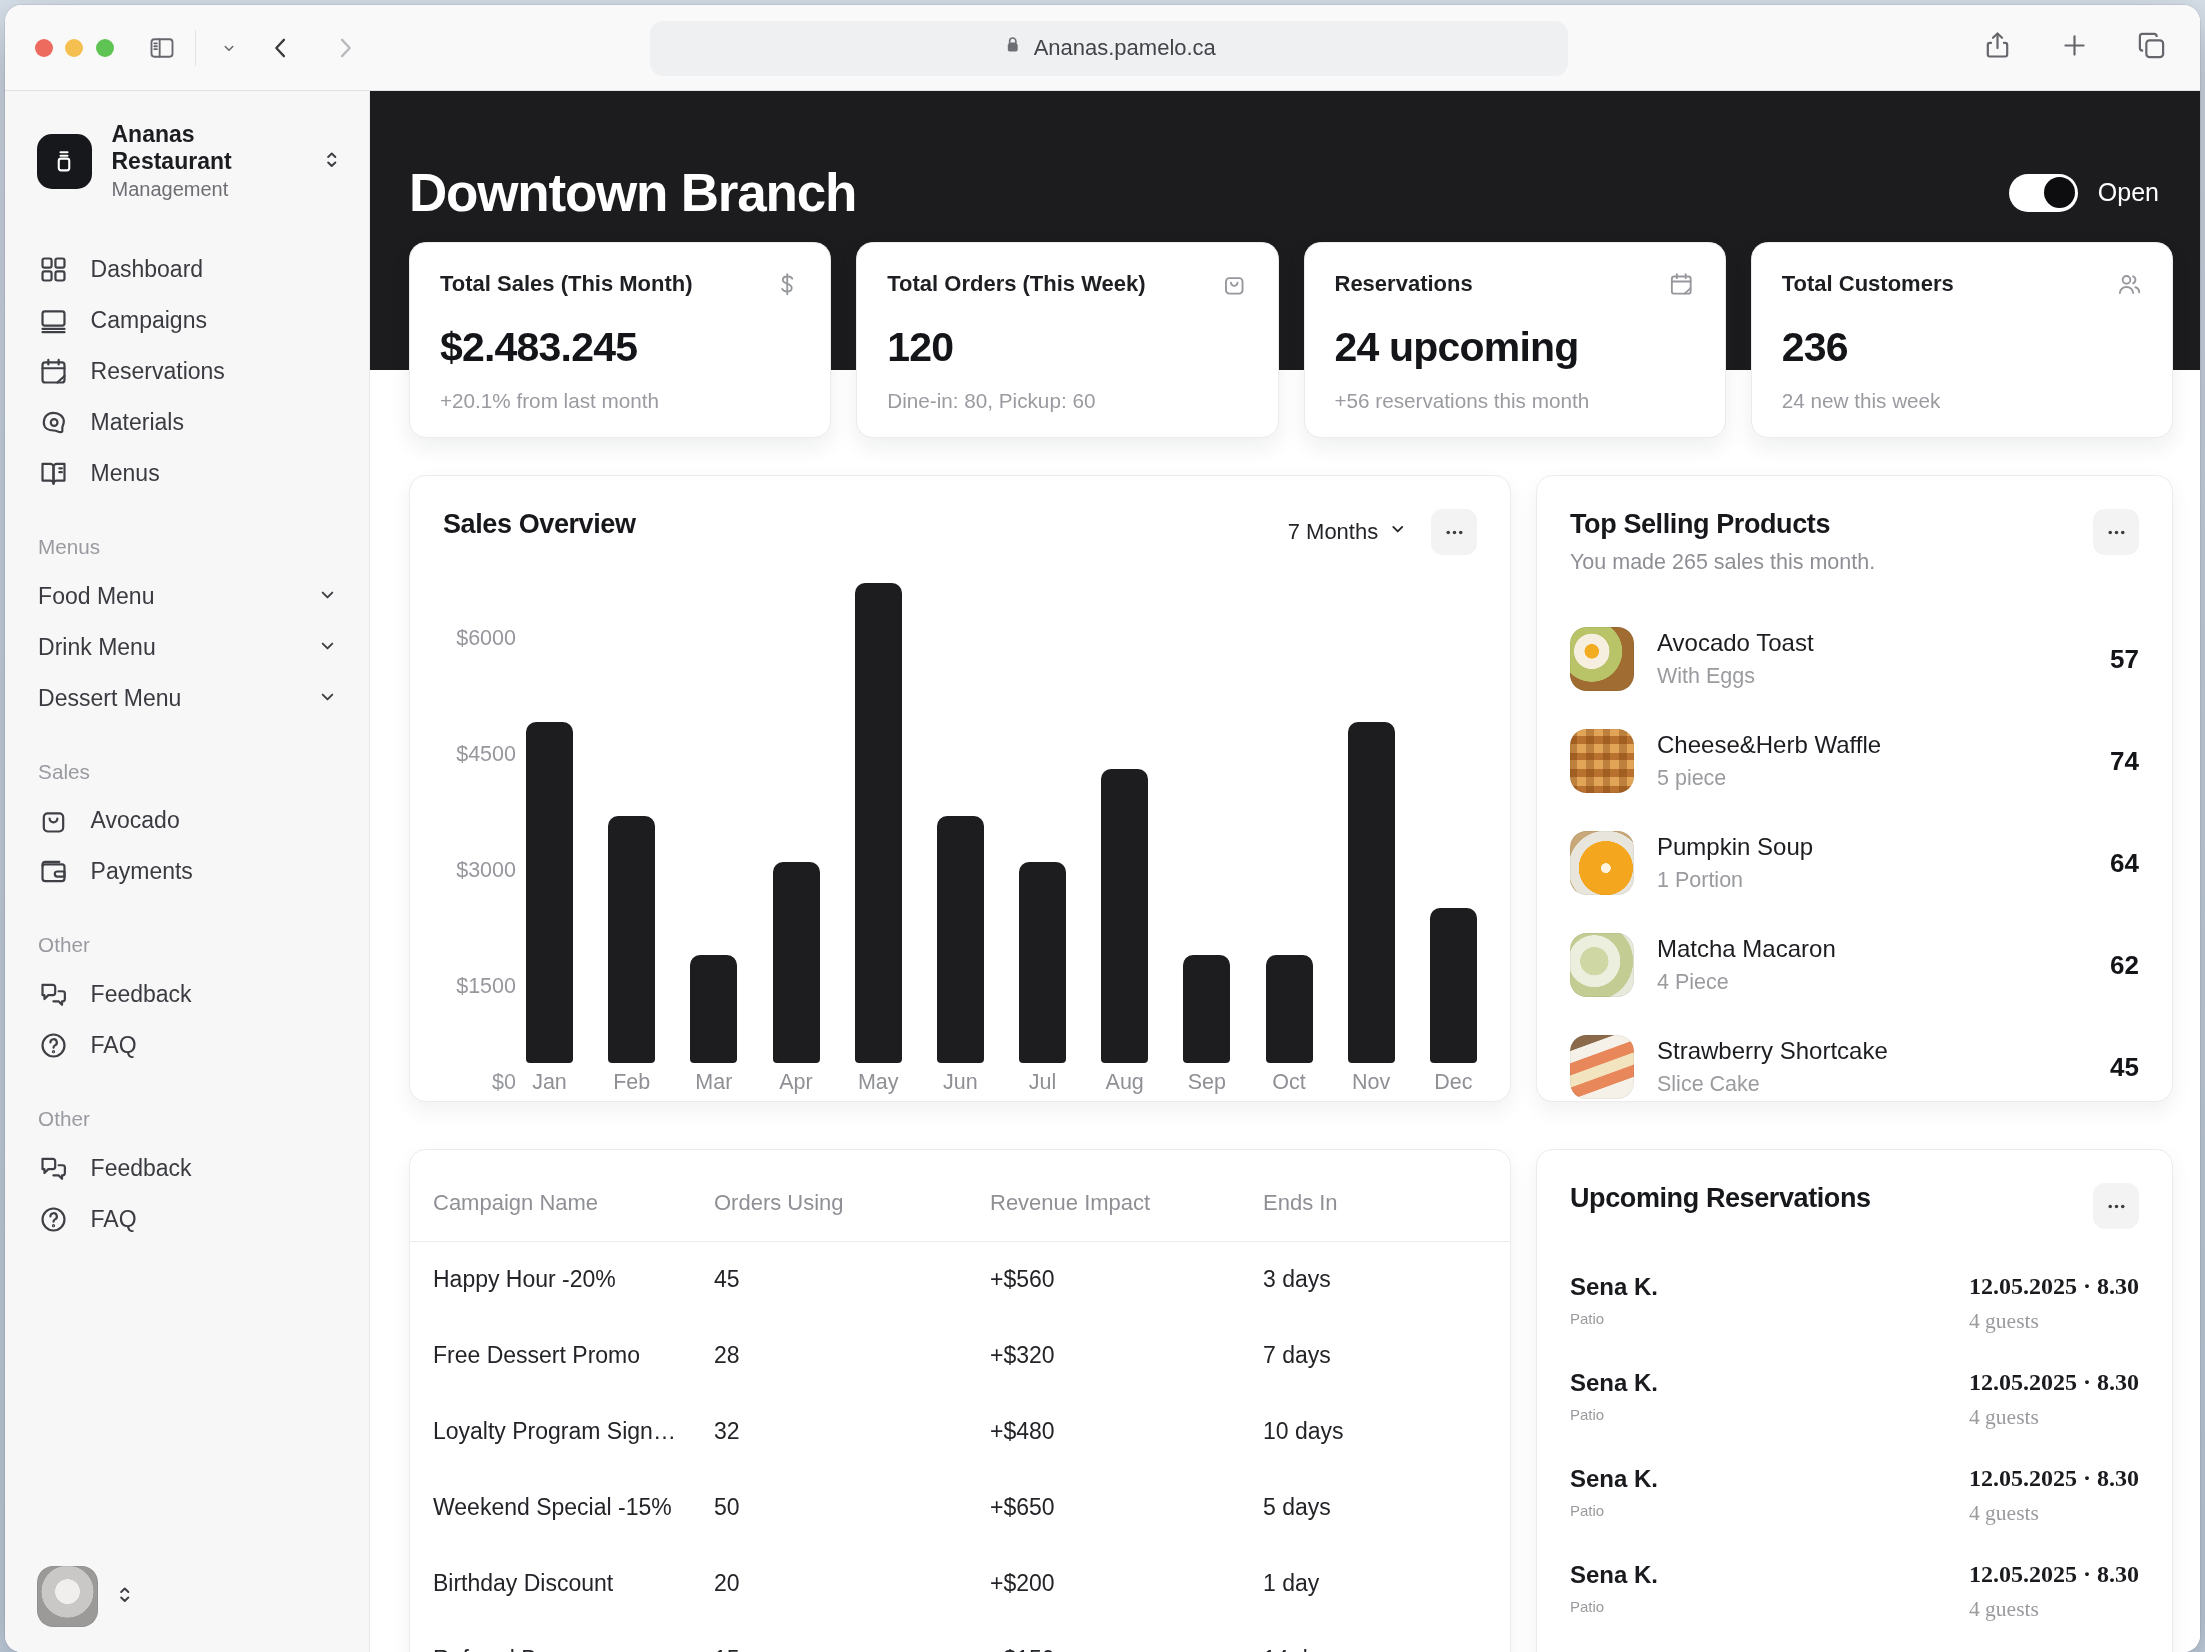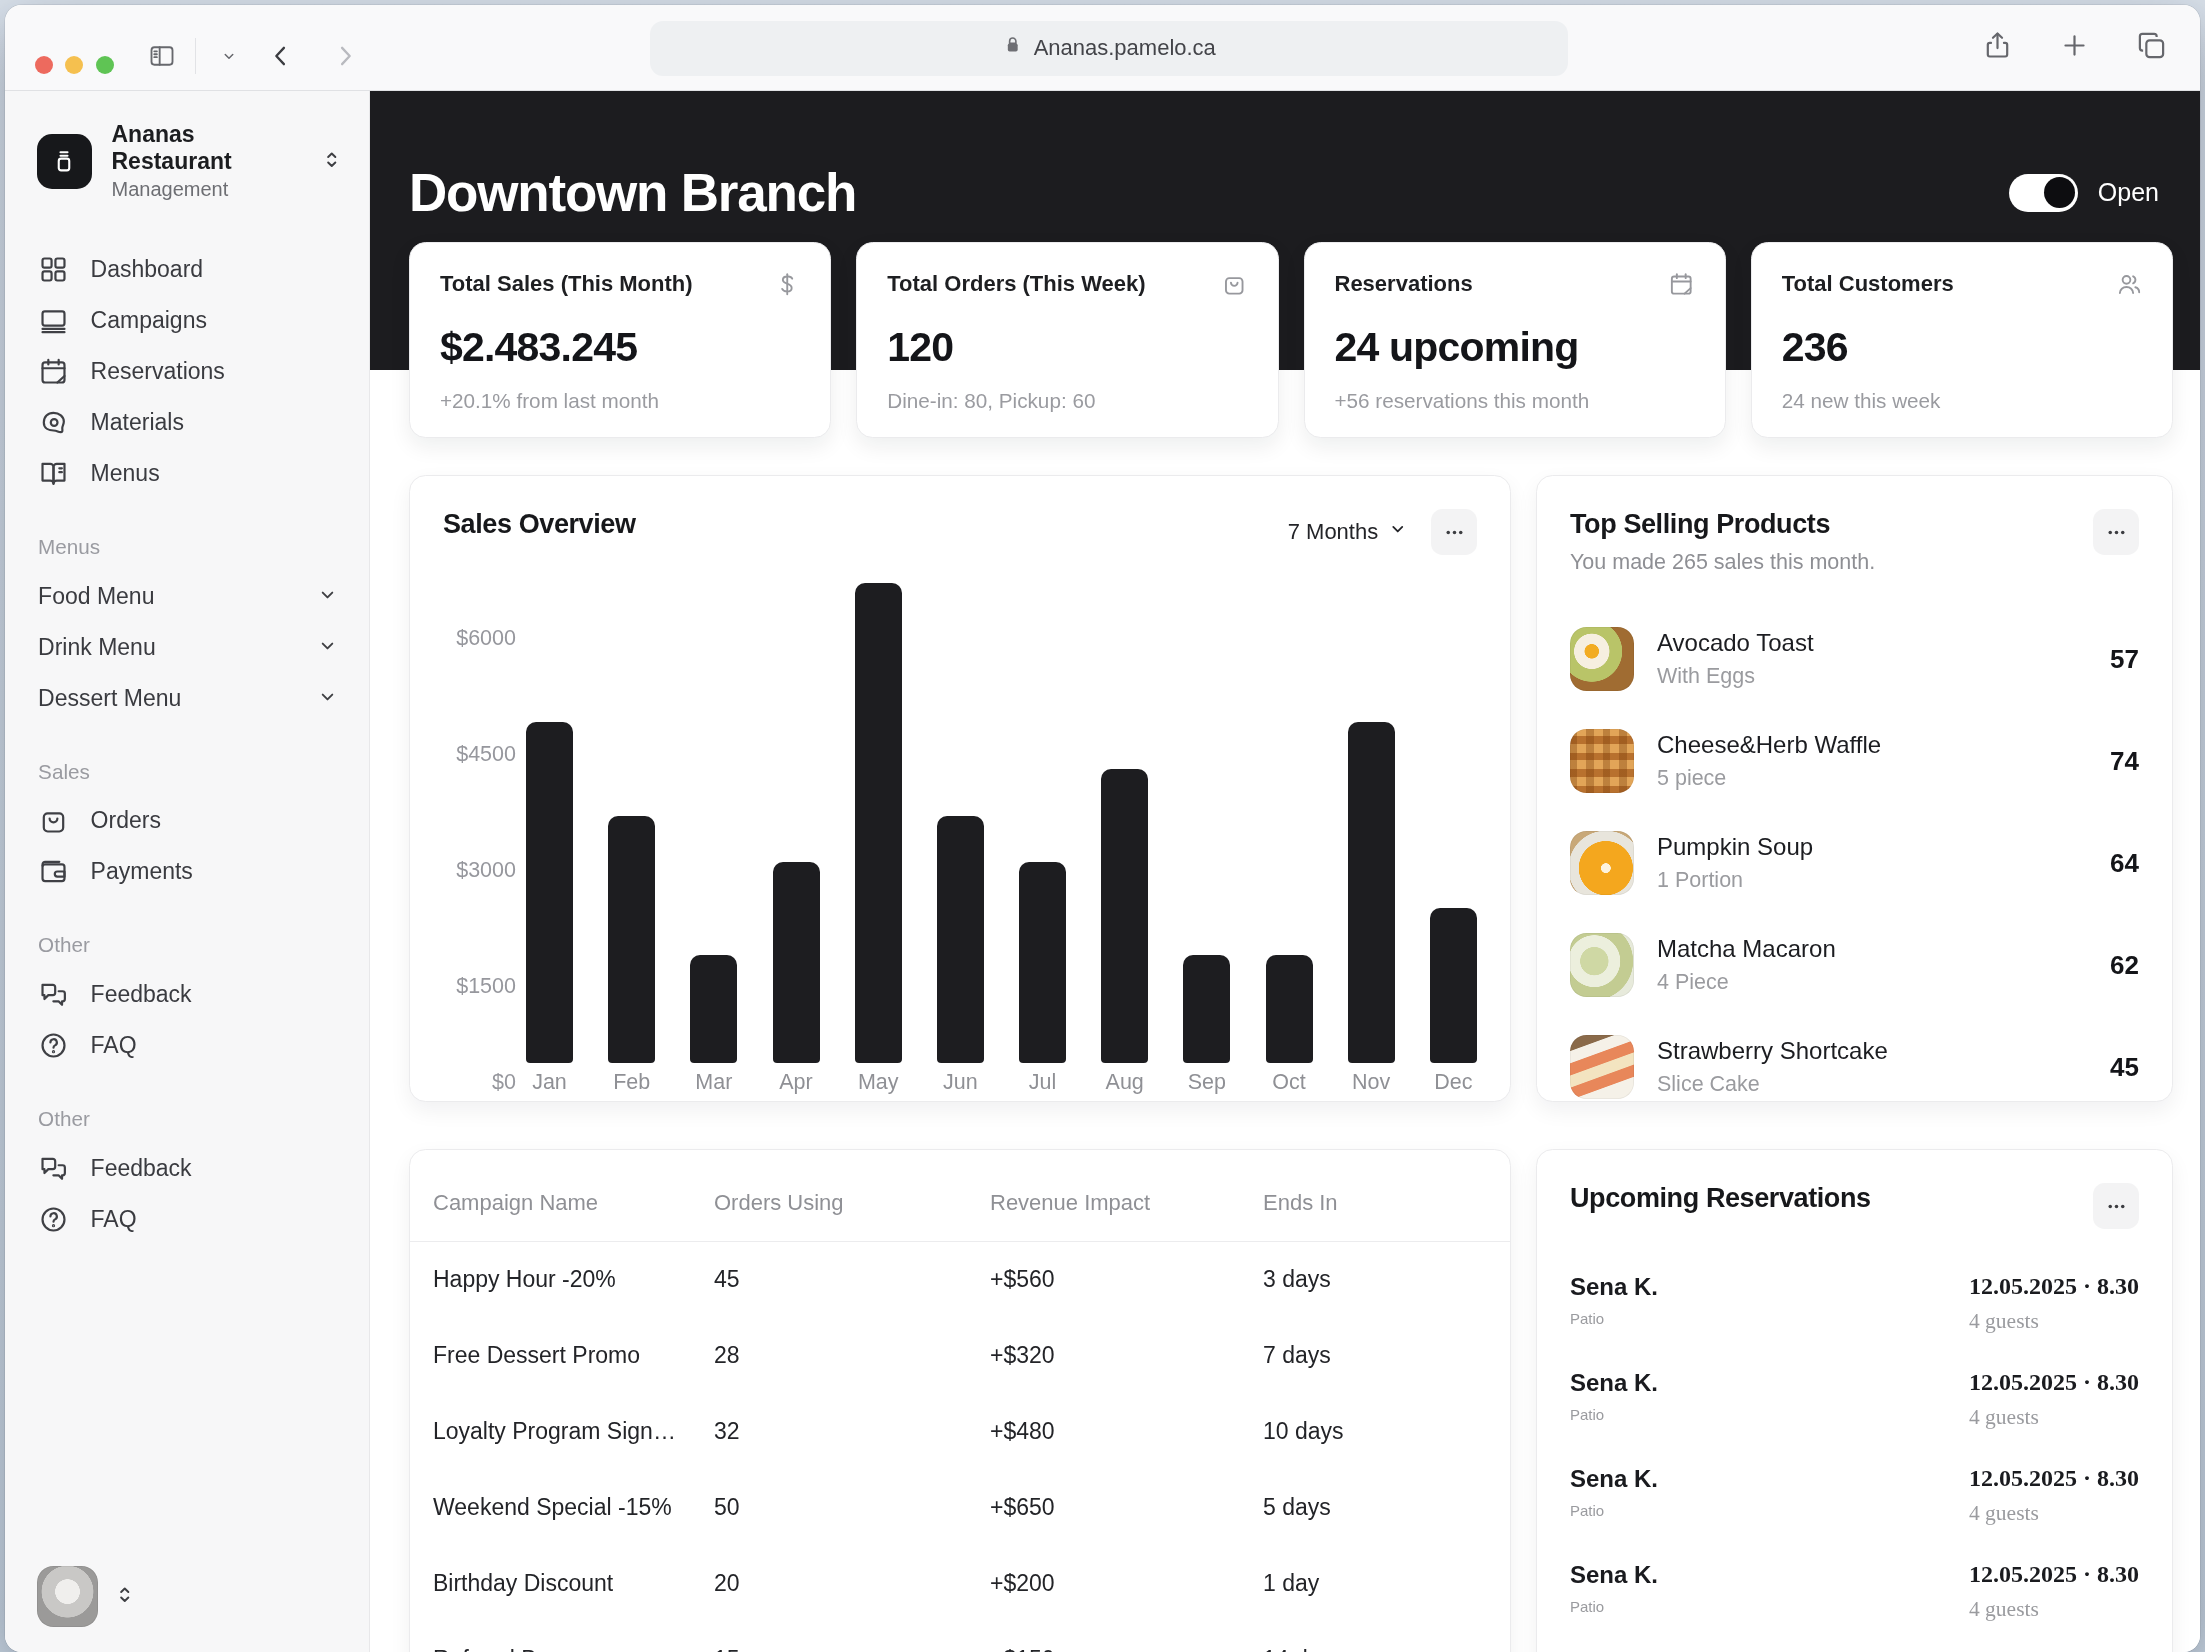--- a/index.html
+++ b/index.html
@@ -11,21 +11,21 @@
   }
   #window {
     position:absolute; left:5px; top:5px; width:2195px; height:1647px;
     background:#fff; border-radius:16.5px; overflow:hidden;
     box-shadow:0 20px 58px rgba(30,40,60,.38), 0 0 0 0.8px rgba(0,0,0,.08);
     display:flex; flex-direction:column;
   }
   
   #chrome {
     height:86px; flex:0 0 86px; background:#f9f9fa; border-bottom:0.8px solid #e0e1e4;
-    display:flex; align-items:flex-end; padding:16px 30px; position:relative;
+    display:flex; align-items:center; padding:16px 30px; position:relative;
   }
   .traffic { display:flex; gap:12.4px; margin-right:30px; }
   .light { width:18px; height:18px; border-radius:50%; }
   .chrome-btn { width:36px; height:36px; color:#67686d; display:flex; align-items:center; justify-content:center; }
   .chrome-btn svg { width:28px; height:28px; }
   .chrome-div { width:0.8px; height:36px; background:#e2e3e6; margin:0 15px; }
   .chev-sm svg { width:18px; height:18px; }
   .nav-arrows { display:flex; gap:28px; margin-left:16.5px; }
   .nav-arrows .fwd { color:#b9babf; }
   #url-pill {
@@ -296,21 +296,21 @@
             <span class="chev"><svg viewBox="0 0 24 24" fill="none" stroke="currentColor" stroke-width="2" stroke-linecap="round" stroke-linejoin="round">
                 <polyline points="7,10 12,15 17,10"></polyline>
               </svg></span>
           </div>
           <div class="sec-title">Sales</div>
           <div class="nav-item">
             <span class="icon"><svg viewBox="0 0 24 24" fill="none" stroke="currentColor" stroke-width="1.7" stroke-linecap="round" stroke-linejoin="round">
                 <rect x="4.5" y="6.5" width="15" height="14" rx="3"></rect>
                 <path d="M9,10.5a3,3 0 0 0 6,0"></path>
               </svg></span>
-            <div class="nav-label">Orders</div>
+            <div class="nav-label">Avocado</div>
           </div>
           <div class="nav-item">
             <span class="icon"><svg viewBox="0 0 24 24" fill="none" stroke="currentColor" stroke-width="1.7" stroke-linecap="round" stroke-linejoin="round">
                 <path d="M3.5,7.5v-1a2,2 0 0 1 2,-2h11"></path>
                 <rect x="3.5" y="6.5" width="17" height="13" rx="2"></rect>
                 <path d="M15,12h5.5v4H15a2,2 0 0 1 0,-4z"></path>
               </svg></span>
             <div class="nav-label">Payments</div>
           </div>
           <div class="sec-title">Other</div>

